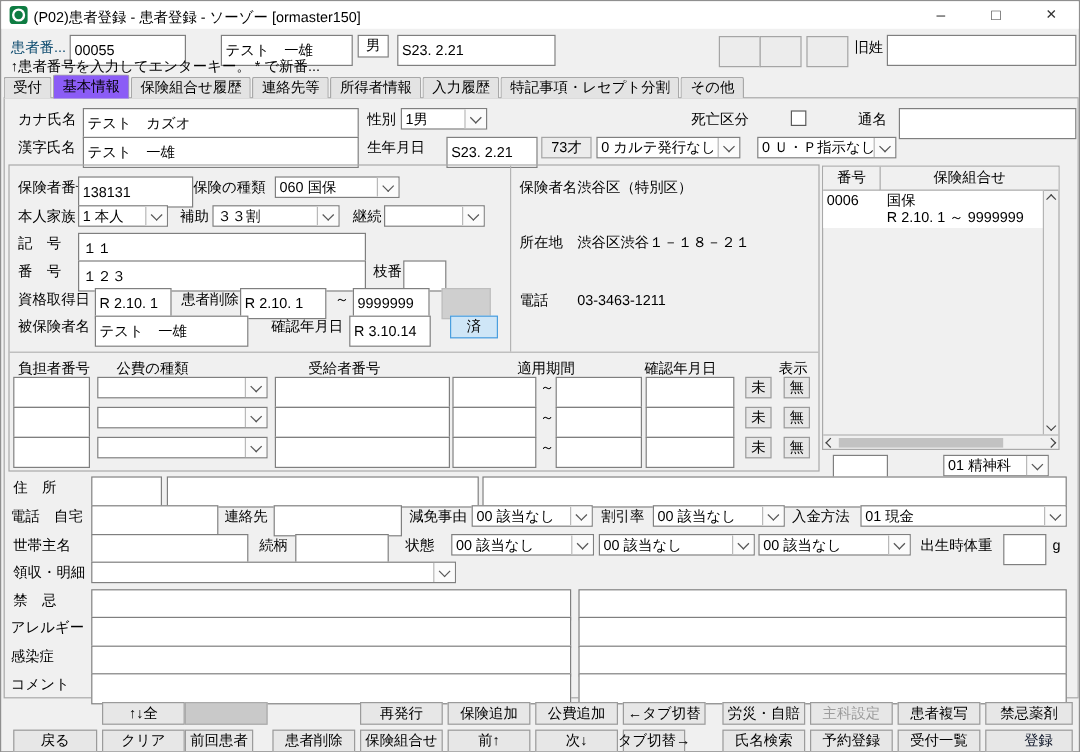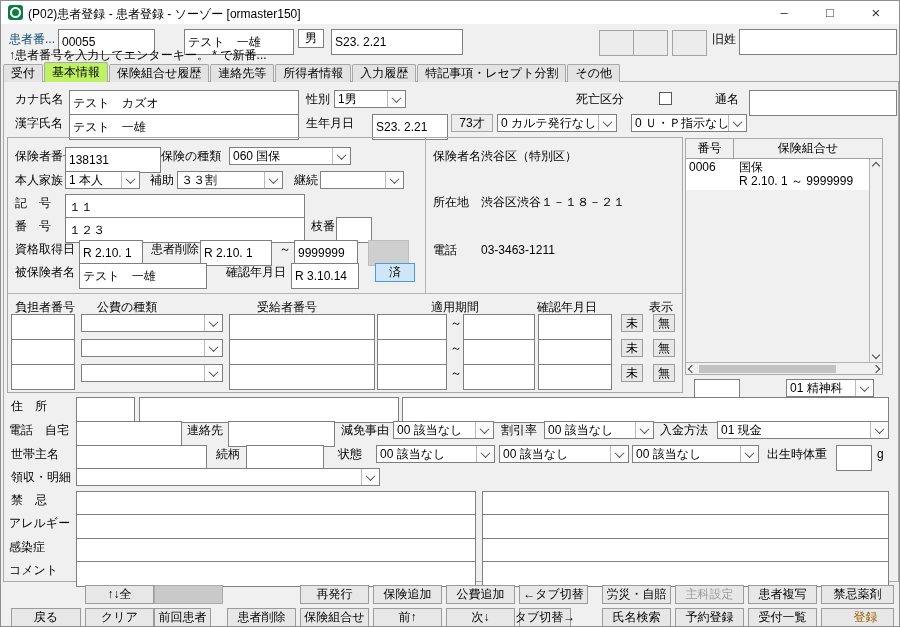--- a/index.html
+++ b/index.html
@@ -26,29 +26,29 @@
   .chev{width:6px;height:6px;border-right:1.5px solid #555;border-bottom:1.5px solid #555;
         transform:rotate(45deg) translate(-1px,-1px);}
   .chev-up{width:5px;height:5px;border-left:1.5px solid #444;border-top:1.5px solid #444;transform:rotate(45deg);}
   .chev-dn{width:5px;height:5px;border-right:1.5px solid #444;border-bottom:1.5px solid #444;transform:rotate(45deg);}
   .chev-lf{width:5px;height:5px;border-left:1.5px solid #444;border-bottom:1.5px solid #444;transform:rotate(45deg);}
   .chev-rt{width:5px;height:5px;border-right:1.5px solid #444;border-top:1.5px solid #444;transform:rotate(45deg);}
   .btn{position:absolute;height:19px;background:#e7e7e7;border:1px solid #9b9b9b;box-sizing:border-box;
        display:flex;align-items:center;justify-content:center;white-space:nowrap;}
   .btn.blank{background:#c9c9c9;border-color:#ababab;}
   .btn.disabled{color:#9b9b9b;}
-  .btn.accent{color:#a16207;padding-left:16px;}
+  .btn.accent{color:#0f172a;padding-left:16px;}
   .btn.done{background:#cfe6f7;border-color:#4a9ede;}
   .frame{position:absolute;border:1px solid #a9a9a9;box-sizing:border-box;}
   .vline{position:absolute;width:1px;background:#b4b4b4;}
   .hline{position:absolute;height:1px;background:#b4b4b4;}
   .tabbar{position:absolute;left:2px;top:62px;height:19px;display:flex;align-items:flex-end;z-index:3;}
   .tab{height:17px;padding:0 7px;border:1px solid #a8a8a8;border-bottom:none;background:#e3e3e3;
        display:flex;align-items:center;margin-right:1px;border-radius:2px 2px 0 0;white-space:nowrap;}
-  .tab.active{background:#bef264;height:19px;position:relative;z-index:4;}
+  .tab.active{background:#8b5cf6;height:19px;position:relative;z-index:4;}
   .checkbox{position:absolute;width:13px;height:13px;background:#fff;border:1px solid #5a5a5a;box-sizing:border-box;}
   .phc{position:absolute;height:20px;background:#f0f0f0;border-right:1px solid #a0a0a0;border-bottom:1px solid #a0a0a0;
        box-sizing:border-box;display:flex;align-items:center;justify-content:center;}
   .selrow{position:absolute;background:#fff;}
   .sbtn{position:absolute;display:flex;align-items:center;justify-content:center;}
   .sthumb{position:absolute;background:#c2c2c2;}
 </style>
 </head>
 <body>
 
@@ -119,21 +119,21 @@
       </span>
   </div>
 
   <div class="frame" style="left:6px;top:136px;width:676px;height:256px;"></div>
   <div class="vline" style="left:424px;top:137px;height:155px;"></div>
   <div class="hline" style="left:7px;top:292px;width:674px;"></div>
 
   <div class="lbl" style="left:14px;top:149px;">保険者番号</div>
   <div class="inp" style="left:64px;top:146px;width:96px;">138131</div>
   <div class="lbl" style="left:160px;top:149px;">保険の種類</div>
-  <div class="combo" style="left:228px;top:146px;width:122px;">
+  <div class="combo" style="left:228px;top:146px;width:104px;">
     <span class="cv">060 国保</span>
       <span class="ca">
         <i class="chev"></i>
       </span>
   </div>
   <div class="lbl" style="left:14px;top:173px;">本人家族</div>
   <div class="combo" style="left:64px;top:170px;width:75px;">
     <span class="cv">1 本人</span>
       <span class="ca">
         <i class="chev"></i>

